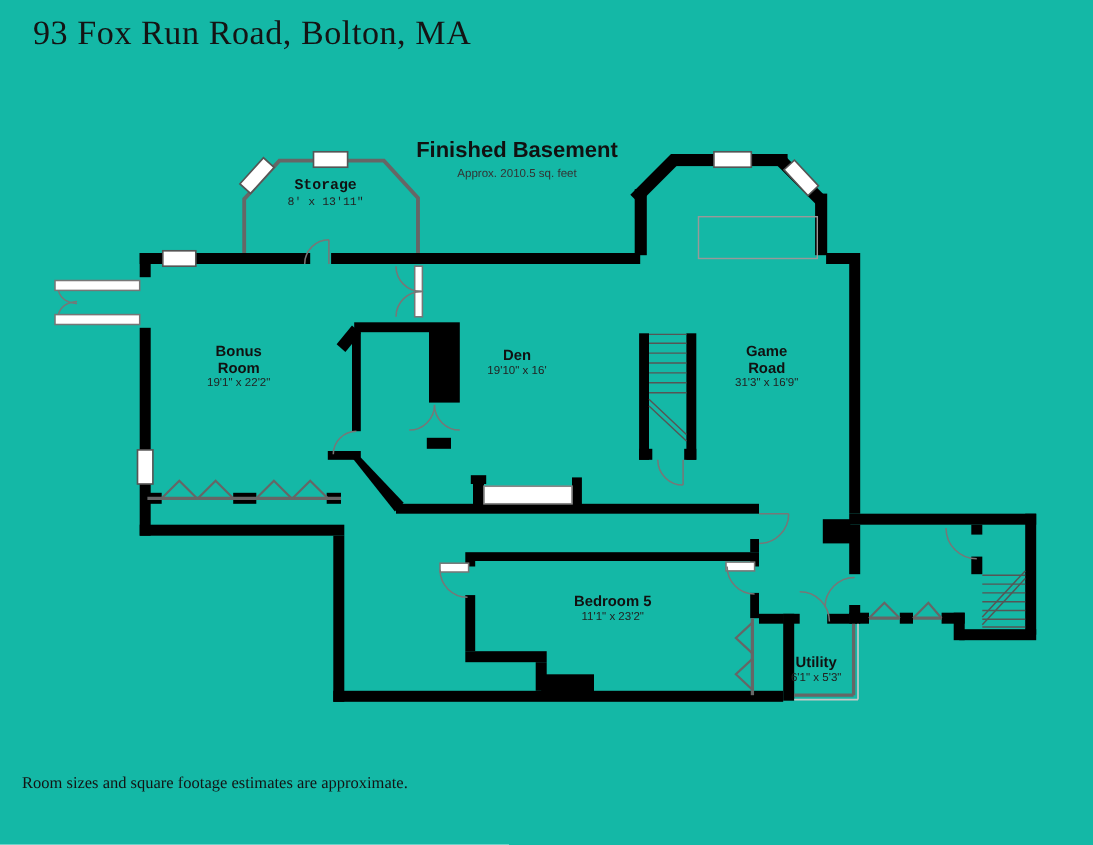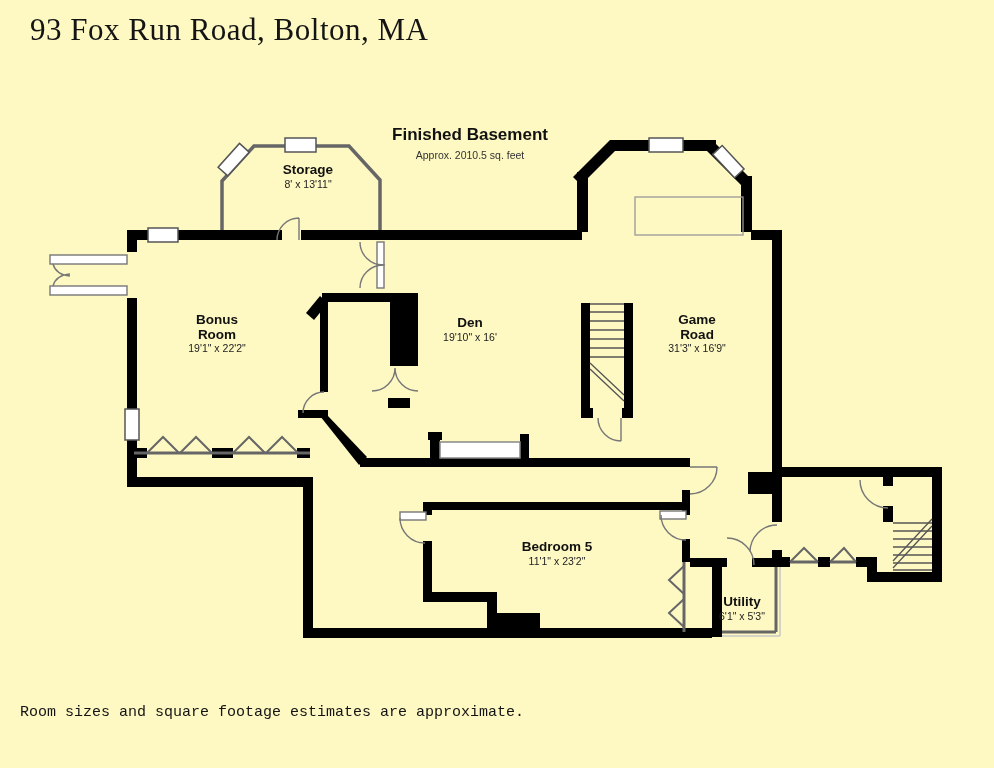--- a/index.html
+++ b/index.html
@@ -1,26 +1,26 @@
 <!DOCTYPE html>
 <html><head>
 <meta charset="utf-8">
 <style>
   html,body{margin:0;padding:0;background:#ffffff;}
-  #page{position:relative;width:994px;height:768px;background:#fef9c3;overflow:hidden;
+  #page{position:relative;width:994px;height:768px;background:#14b8a6;overflow:hidden;
         font-family:"Liberation Sans",sans-serif;}
   #address-title{position:absolute;left:30px;top:12px;margin:0;
         font-family:"Liberation Serif",serif;font-weight:400;font-size:31px;color:#141414;
         letter-spacing:0.5px;}
   #footer-note{position:absolute;left:20px;top:704px;margin:0;
-        font-family:Liberation Mono, monospace;font-size:15px;color:#141414;}
+        font-family:Liberation Serif, serif;font-size:15px;color:#141414;}
   #plan-svg{position:absolute;left:0;top:0;}
   .plan-title-block{position:absolute;left:470px;top:126px;width:200px;transform:translateX(-50%);
         text-align:center;color:#111;}
-  .plan-title-block .plan-title{font-weight:bold;font-size:17px;line-height:1.1;}
+  .plan-title-block .plan-title{font-weight:bold;font-size:20px;line-height:1.1;}
   .plan-title-block .plan-subtitle{font-size:10.5px;color:#333;margin-top:4px;}
   .room-label{position:absolute;transform:translateX(-50%);text-align:center;color:#111;}
   .room-name{font-weight:bold;font-size:13.5px;line-height:1.08;}
   .room-dims{font-size:10.5px;color:#222;margin-top:1px;line-height:1.05;}
 </style>
 </head>
 <body>
 
 <div id="page">
 
@@ -187,21 +187,21 @@
       <path d="M 893,523 H 932 M 893,531 H 932 M 893,539 H 932 M 893,547 H 932 M 893,555 H 932 M 893,563 H 932 M 893,570 H 932"></path>
       <path d="M 893,568 L 932,526 M 893,561 L 932,519"></path>
     </g>
   </svg>
 
   <div class="plan-title-block">
     <div class="plan-title">Finished Basement</div>
     <div class="plan-subtitle">Approx. 2010.5 sq. feet</div>
   </div>
 
-  <div class="room-label" style="left:308px;top:163px;width:100px;">
+  <div class="room-label" style="left:296px;top:163px;width:100px;font-family:Liberation Mono, monospace;">
     <div class="room-name">Storage</div>
     <div class="room-dims">8' x 13'11"</div>
   </div>
 
   <div class="room-label" style="left:217px;top:313px;width:62px;text-align:center;">
     <div class="room-name">Bonus Room</div>
     <div class="room-dims" style="white-space:nowrap;">19'1" x 22'2"</div>
   </div>
 
   <div class="room-label" style="left:470px;top:316px;width:110px;">

